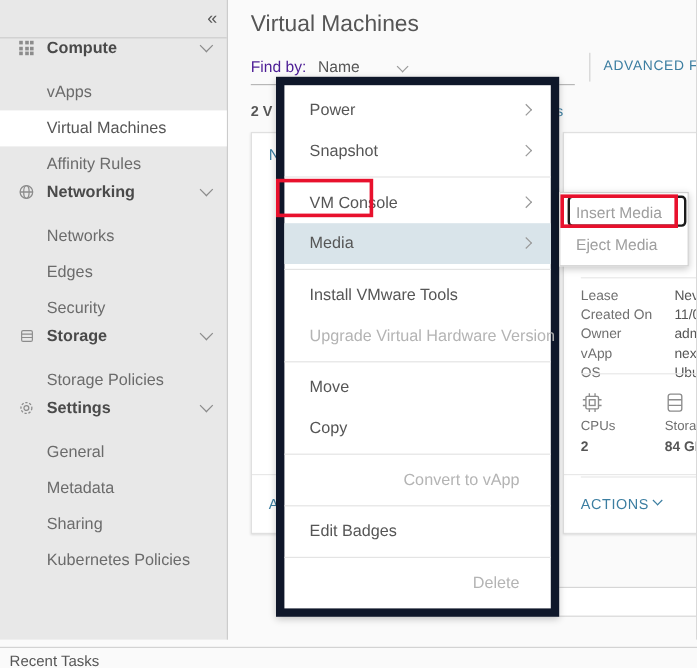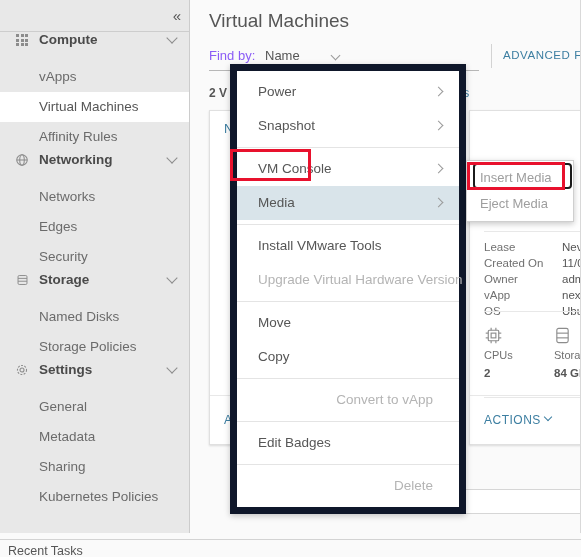--- a/index.html
+++ b/index.html
@@ -68,21 +68,21 @@
     background:#fafafa;box-sizing:border-box;
   }
   .page-title{
     position:absolute;left:18px;top:10px;
     font-size:19px;color:#565656;font-weight:normal;white-space:nowrap;
   }
   .findbar{
     position:absolute;left:18px;top:44px;right:0;height:28px;
   }
   .findby-label{
-    position:absolute;left:0;top:4px;font-size:13px;color:#8b5cf6;white-space:nowrap;
+    position:absolute;left:0;top:4px;font-size:13px;color:#4c1d95;white-space:nowrap;
   }
   .findby-value{
     position:absolute;left:56px;top:4px;font-size:13px;color:#565656;white-space:nowrap;
   }
   .findby-caret{
     position:absolute;left:123px;top:8px;width:10px;height:10px;
   }
   .findby-caret:before{
     content:"";position:absolute;left:0;top:0;width:6px;height:6px;
     border-right:1.3px solid #9a9a9a;border-bottom:1.3px solid #9a9a9a;
@@ -262,21 +262,20 @@
           <span class="gicon">
             <svg width="13" height="14" viewBox="0 0 16 16">
               <rect x="2.5" y="2.5" width="11" height="11" rx="1.5" stroke="#8c8c8c" fill="none" stroke-width="1.2"></rect>
               <line x1="2.5" y1="6" x2="13.5" y2="6" stroke="#8c8c8c" fill="none" stroke-width="1.2"></line>
               <line x1="2.5" y1="9.5" x2="13.5" y2="9.5" stroke="#8c8c8c" fill="none" stroke-width="1.2"></line>
             </svg>
           </span>
           <span class="gtitle">Storage</span>
           <span class="chev"></span>
         </div>
-        <div class="nav-item">Named Disks</div>
         <div class="nav-item">Storage Policies</div>
         <div class="nav-group-header">
           <span class="gicon">
             <svg width="14" height="14" viewBox="0 0 16 16">
               <circle cx="8" cy="8" r="2.3" stroke="#8c8c8c" fill="none" stroke-width="1.2"></circle>
               <circle cx="8" cy="8" r="5.2" stroke="#8c8c8c" fill="none" stroke-width="1.2" stroke-dasharray="2.2 1.6"></circle>
             </svg>
           </span>
           <span class="gtitle">Settings</span>
           <span class="chev"></span>

